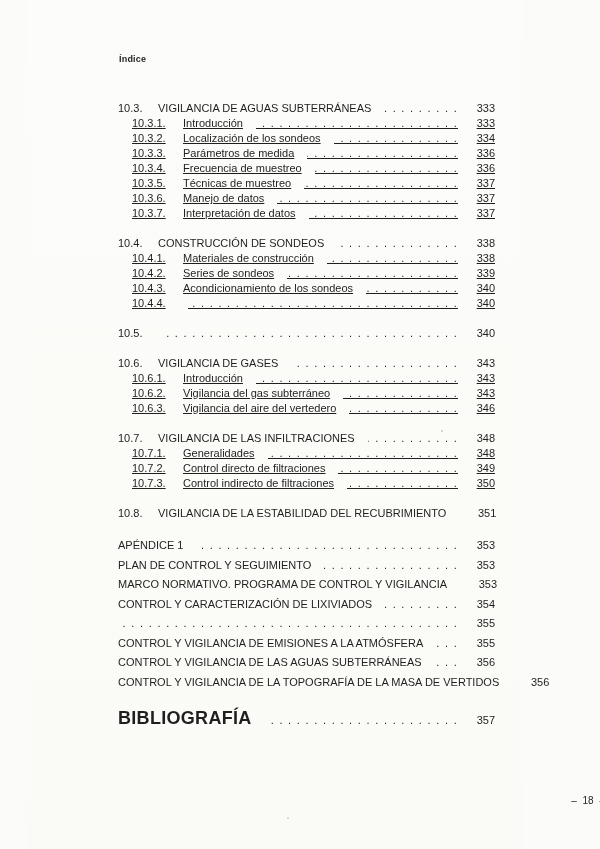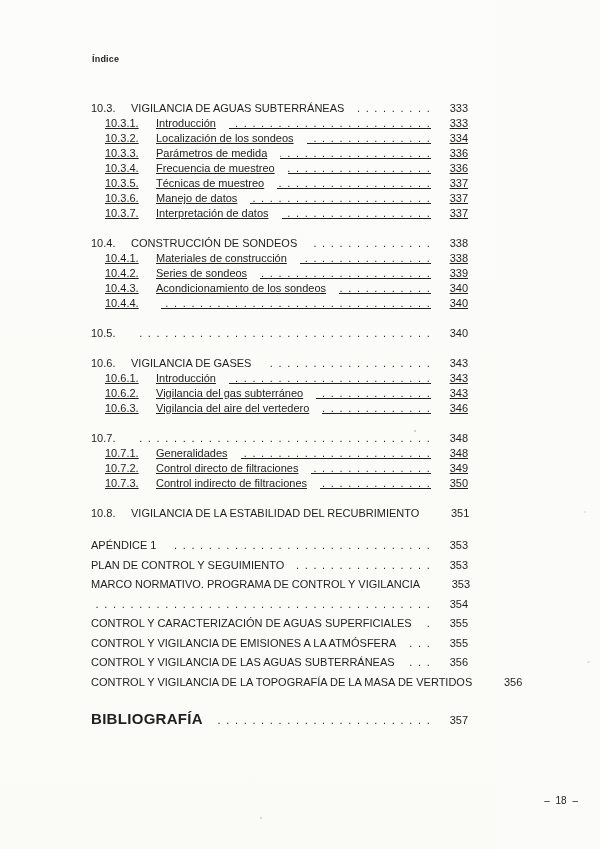--- a/index.html
+++ b/index.html
@@ -12,20 +12,21 @@
   body {
     background: #fbfbf9;
     font-family: "Liberation Sans", sans-serif;
     color: #1f1f1f;
   }
   .sheet {
     position: relative;
     width: 496px;
     height: 849px;
     background: linear-gradient(180deg, #fcfcfa 0%, #fbfbf8 60%, #fafaf7 100%);
+    margin-left: 27px;
   }
   .index-label {
     position: absolute;
     left: 92px;
     top: 54px;
     font-size: 9px;
     font-weight: bold;
     letter-spacing: 0.2px;
   }
   .toc {
@@ -61,21 +62,21 @@
     flex: 0 0 auto;
     min-width: 23px;
     text-align: right;
   }
   .section.appendix .row { line-height: 19.5px; }
   .bib-row {
     margin-top: 19px;
   }
   .bib-row .lbl {
     font-weight: bold;
-    font-size: 15px;
+    font-size: 18px;
     letter-spacing: 0.3px;
   }
   .footer {
     position: absolute;
     top: 795px;
     left: 0;
     width: 578px;
     text-align: right;
     font-size: 10px;
     word-spacing: 3px;
@@ -210,20 +211,21 @@
         <div class="row lvl1">
           <span class="num">10.6.3.</span>
           <span class="lbl">Vigilancia del aire del vertedero</span>
           <span class="leader">. . . . . . . . . . . . . . . . . . . . . . . . . . . . . . . . . . . . . . . . . . . . . . . . . . . . . . . . . . . . . . . . . . . . . . . . . . . . . . . . . . . . . . . . . . . . . . . . . . . . . . . . . . . . . . . . . . . . . . . . </span>
           <span class="pg">346</span>
         </div>
       </div>
       <div class="section">
         <div class="row lvl0">
           <span class="num">10.7.</span>
+          <span class="lbl">VIGILANCIA DE LAS INFILTRACIONES</span>
           <span class="leader">. . . . . . . . . . . . . . . . . . . . . . . . . . . . . . . . . . . . . . . . . . . . . . . . . . . . . . . . . . . . . . . . . . . . . . . . . . . . . . . . . . . . . . . . . . . . . . . . . . . . . . . . . . . . . . . . . . . . . . . . </span>
           <span class="pg">348</span>
         </div>
         <div class="row lvl1">
           <span class="num">10.7.1.</span>
           <span class="lbl">Generalidades</span>
           <span class="leader">. . . . . . . . . . . . . . . . . . . . . . . . . . . . . . . . . . . . . . . . . . . . . . . . . . . . . . . . . . . . . . . . . . . . . . . . . . . . . . . . . . . . . . . . . . . . . . . . . . . . . . . . . . . . . . . . . . . . . . . . </span>
           <span class="pg">348</span>
         </div>
         <div class="row lvl1">
@@ -257,25 +259,25 @@
           <span class="lbl">PLAN DE CONTROL Y SEGUIMIENTO</span>
           <span class="leader">. . . . . . . . . . . . . . . . . . . . . . . . . . . . . . . . . . . . . . . . . . . . . . . . . . . . . . . . . . . . . . . . . . . . . . . . . . . . . . . . . . . . . . . . . . . . . . . . . . . . . . . . . . . . . . . . . . . . . . . . </span>
           <span class="pg">353</span>
         </div>
         <div class="row ">
           <span class="lbl">MARCO NORMATIVO. PROGRAMA DE CONTROL Y VIGILANCIA</span>
           <span class="leader">. . . . . . . . . . . . . . . . . . . . . . . . . . . . . . . . . . . . . . . . . . . . . . . . . . . . . . . . . . . . . . . . . . . . . . . . . . . . . . . . . . . . . . . . . . . . . . . . . . . . . . . . . . . . . . . . . . . . . . . . </span>
           <span class="pg">353</span>
         </div>
         <div class="row ">
+          <span class="lbl">CONTROL Y CARACTERIZACIÓN DE LIXIVIADOS</span>
           <span class="leader">. . . . . . . . . . . . . . . . . . . . . . . . . . . . . . . . . . . . . . . . . . . . . . . . . . . . . . . . . . . . . . . . . . . . . . . . . . . . . . . . . . . . . . . . . . . . . . . . . . . . . . . . . . . . . . . . . . . . . . . . </span>
           <span class="pg">354</span>
         </div>
         <div class="row ">
-          <span class="lbl">CONTROL Y CARACTERIZACIÓN DE AGUAS SUPERFICIALES</span>
           <span class="leader">. . . . . . . . . . . . . . . . . . . . . . . . . . . . . . . . . . . . . . . . . . . . . . . . . . . . . . . . . . . . . . . . . . . . . . . . . . . . . . . . . . . . . . . . . . . . . . . . . . . . . . . . . . . . . . . . . . . . . . . . </span>
           <span class="pg">355</span>
         </div>
         <div class="row ">
           <span class="lbl">CONTROL Y VIGILANCIA DE EMISIONES A LA ATMÓSFERA</span>
           <span class="leader">. . . . . . . . . . . . . . . . . . . . . . . . . . . . . . . . . . . . . . . . . . . . . . . . . . . . . . . . . . . . . . . . . . . . . . . . . . . . . . . . . . . . . . . . . . . . . . . . . . . . . . . . . . . . . . . . . . . . . . . . </span>
           <span class="pg">355</span>
         </div>
         <div class="row ">
           <span class="lbl">CONTROL Y VIGILANCIA DE LAS AGUAS SUBTERRÁNEAS</span>

